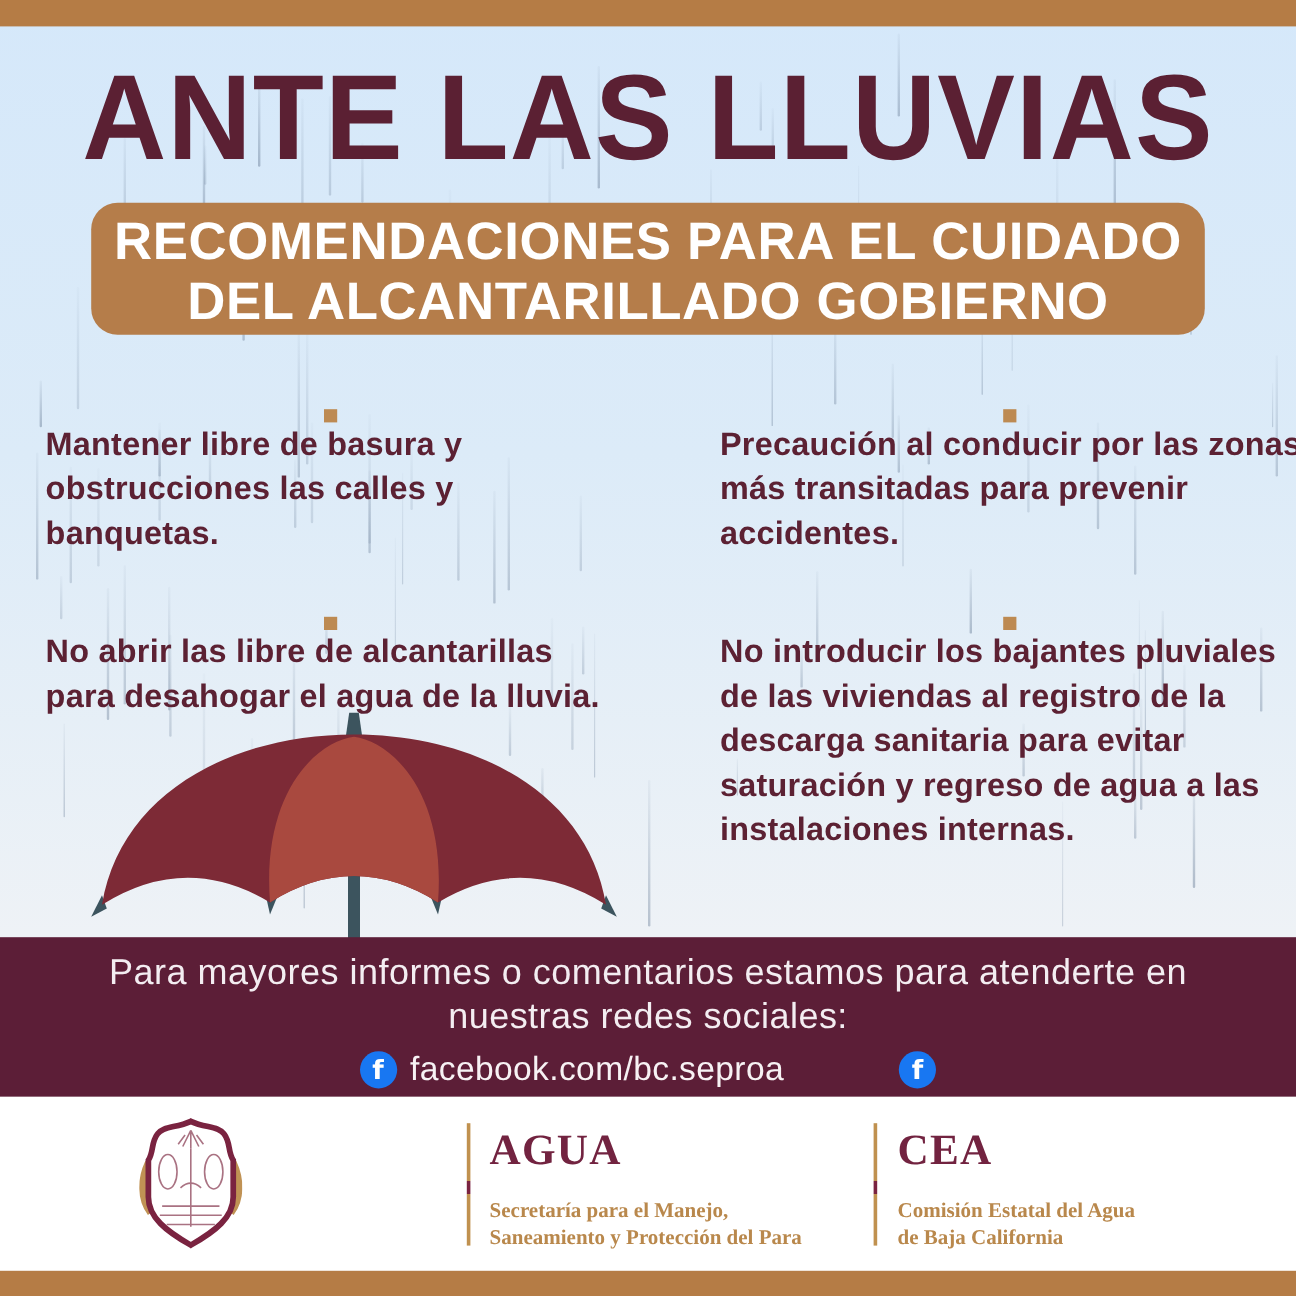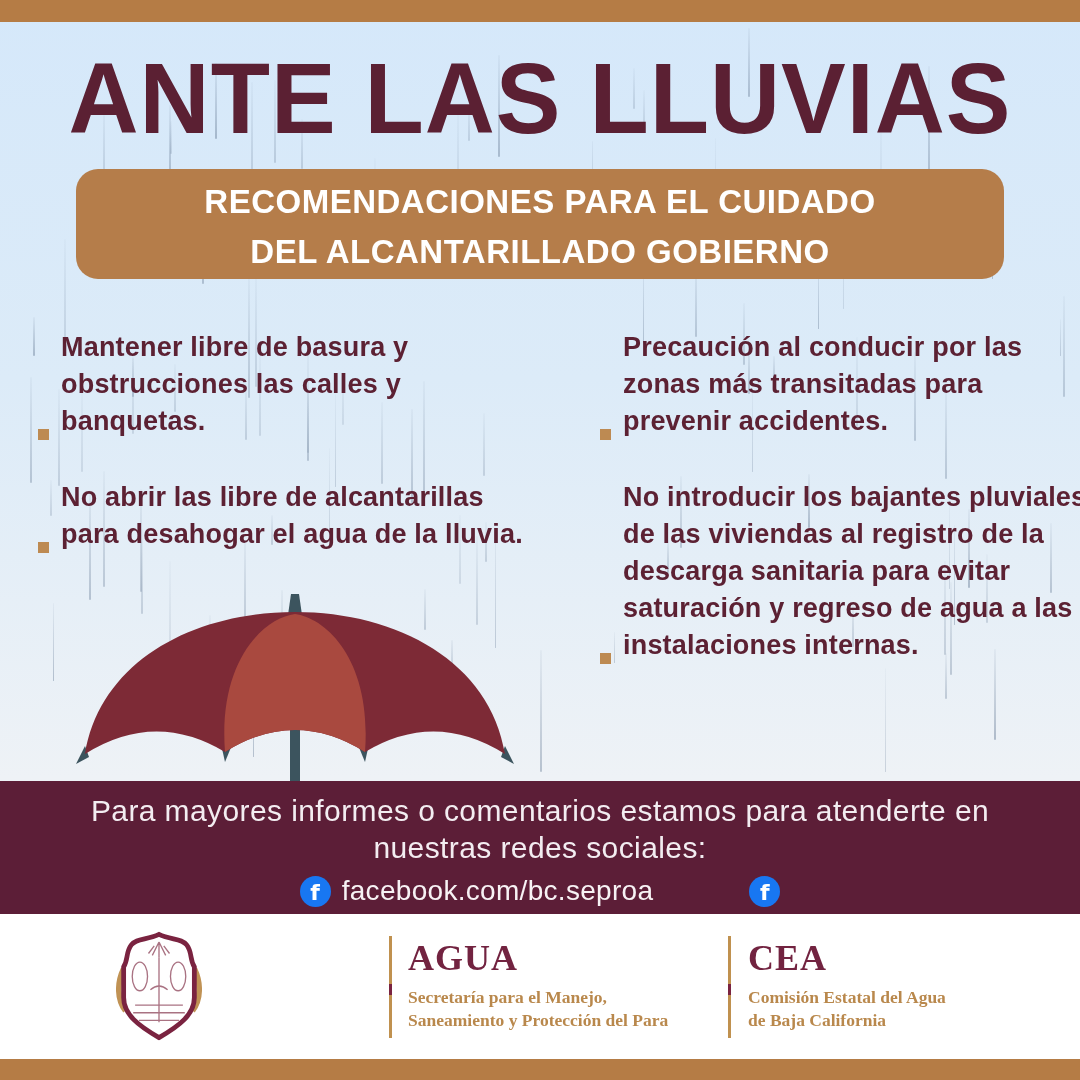--- a/index.html
+++ b/index.html
@@ -14,27 +14,27 @@
   .rain i{position:absolute;display:block;background:linear-gradient(180deg,rgba(144,162,184,.15),rgba(110,130,155,.75));border-radius:2px;}
 
   .title{
     position:absolute;left:0;top:40px;width:100%;margin:0;text-align:center;
     font-size:97px;font-weight:bold;letter-spacing:1px;color:#5b2033;
     transform:scaleY(1.04);transform-origin:top center;
   }
   .banner{
     position:absolute;left:76px;top:169px;width:928px;height:110px;border-radius:22px;
     background:#b57d4a;color:#ffffff;text-align:center;font-weight:bold;
-    font-size:33px;line-height:50px;letter-spacing:.5px;padding-top:8px;box-sizing:border-box;
+    font-size:44px;line-height:50px;letter-spacing:.5px;padding-top:8px;box-sizing:border-box;
   }
 
   .col{position:absolute;top:329px;}
   .col-left{left:38px;width:486px;}
   .col-right{left:600px;width:494px;}
-  .bullet{display:flex;align-items:flex-end;margin-bottom:39px;}
+  .bullet{display:flex;align-items:center;margin-bottom:39px;flex-direction:column;}
   .bullet .sq{flex:0 0 auto;width:11px;height:11px;background:#bd8a52;margin:12px 12px 0 0;}
   .bullet p{margin:0;font-size:27px;line-height:37px;font-weight:bold;color:#5c2133;letter-spacing:.2px;}
 
   .umbrella{position:absolute;left:72px;top:592px;}
 
   .maroon-band{
     position:absolute;left:0;top:781px;width:100%;height:133px;background:#5c1e37;
     color:#f3edf1;text-align:center;
   }
   .band-msg{font-size:30px;line-height:37px;font-weight:normal;letter-spacing:.4px;margin-top:11px;}
@@ -54,21 +54,21 @@
   .state-rule{width:168px;height:4px;border-top:3px solid #c0914f;border-bottom:1px solid #c0914f;box-sizing:border-box;margin:6px 0 5px 0;}
   .gobierno{font-size:13.5px;font-weight:bold;letter-spacing:3.4px;color:#b9884c;}
   .vdiv{position:absolute;width:3px;height:102px;top:22px;
         background:linear-gradient(180deg,#c0914f 0 47%,#7a2340 47% 58%,#c0914f 58% 100%);}
   .vdiv-1{left:389px;}
   .vdiv-2{left:728px;}
   .logo-block{position:absolute;top:26px;font-family:"Liberation Serif",serif;}
   .logo-agua{left:408px;width:310px;}
   .logo-cea{left:748px;width:300px;}
   .logo-title{font-size:36px;font-weight:bold;color:#722340;letter-spacing:1px;line-height:36px;}
-  .logo-sub{font-size:17.5px;font-weight:bold;color:#b9884c;line-height:23px;margin-top:10px;}
+  .logo-sub{font-size:17.5px;font-weight:bold;color:#b9884c;line-height:23px;margin-top:21px;}
 </style>
 </head>
 <body>
 
 <div class="poster">
 
   <div class="top-strip"></div>
   <div class="rain" id="rain">
       <i style="left: 274.495px; top: 58.1625px; height: 82.8417px; width: 1.5px; opacity: 0.4;"></i>
       <i style="left: 33.3064px; top: 295.206px; height: 39.2537px; width: 2px; opacity: 0.65;"></i>

